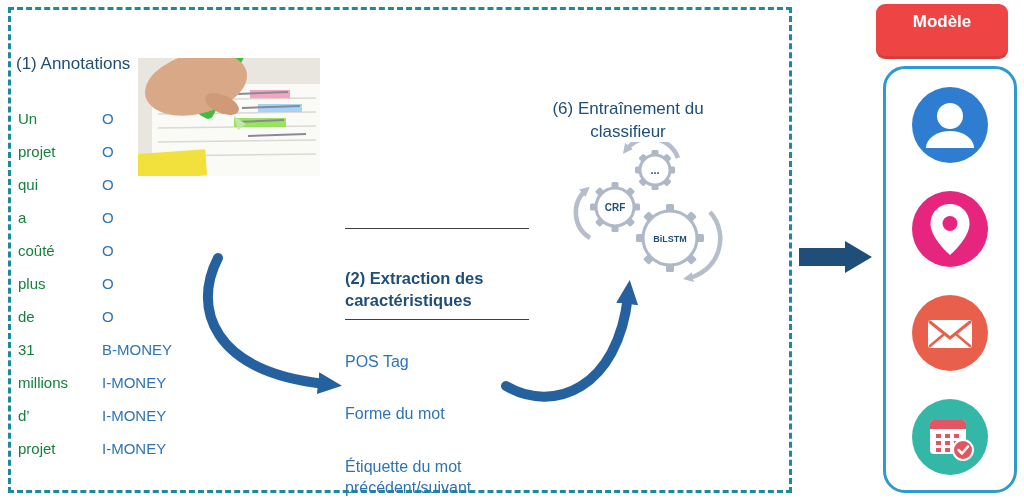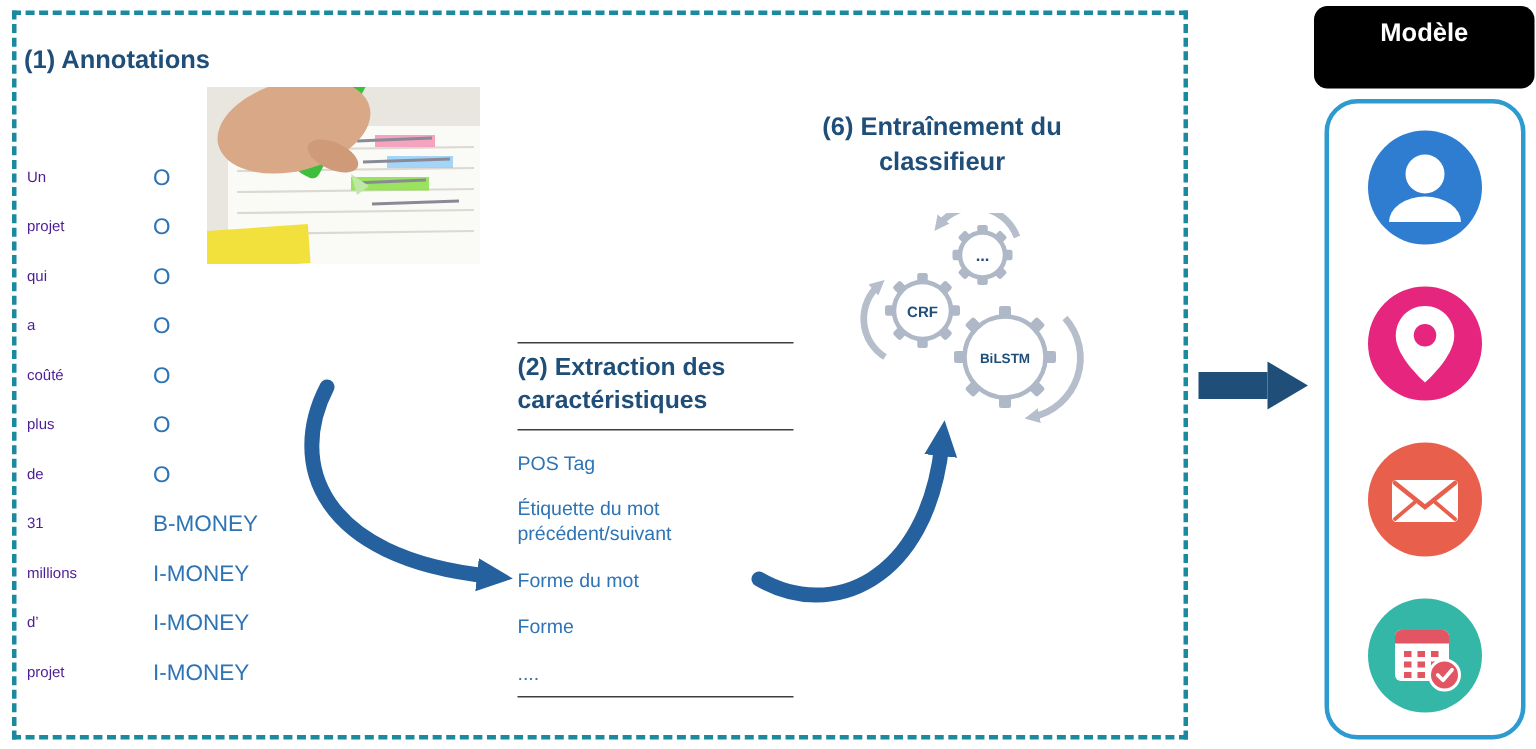--- a/index.html
+++ b/index.html
@@ -3,55 +3,55 @@
 <meta charset="utf-8">
 <style>
   * { margin:0; padding:0; box-sizing:border-box; }
   html,body { background:#fff; font-family:"Liberation Sans", sans-serif; }
   .canvas { position:relative; width:1024px; height:499px; background:#fff; overflow:hidden; }
 
   
   .pipeline-box { position:absolute; left:8px; top:7px; width:784px; height:486px;
                   border:3px dashed #1B8A9E; }
 
-  .step-title { position:absolute; font-weight:bold; color:#1F4E79; font-size:17px; }
+  .step-title { position:absolute; font-weight:normal; color:#1F4E79; font-size:17px;margin-top:24px; }
   .title-1 { left:16px; top:30px; }
   .title-3 { left:518px; top:74px; width:220px; text-align:center; line-height:1.35; }
 
   
   .photo { position:absolute; left:138px; top:58px; width:182px; height:118px; }
 
   
   .token-table { position:absolute; left:18px; top:102px; }
   .token-row { display:flex; height:33px; align-items:center; }
-  .tok { display:inline-block; width:84px; color:#4c1d95; font-size:10px; }
+  .tok { display:inline-block; width:84px; color:#15803d; font-size:15px; }
   .tag { color:#2E74B5; font-size:15px; }
 
   
   .extraction { position:absolute; left:345px; top:228px; width:184px;
                 border-top:1.5px solid #3f3f3f; border-bottom:1.5px solid #3f3f3f;
                 padding-bottom:6px; }
   .extraction-title { font-weight:bold; color:#1F4E79; font-size:16.5px; line-height:1.35;
-                      padding:5px 0 7px 0; border-bottom:1.5px solid #3f3f3f; }
-  .feature-item { color:#2E74B5; font-size:13px; line-height:1.3; margin-top:14px; }
+                      padding:5px 0 7px 0; border-bottom:1.5px solid #3f3f3f;margin-top:33px; }
+  .feature-item { color:#2E74B5; font-size:16px; line-height:1.3; margin-top:32px; }
 
   
   .gears { position:absolute; left:570px; top:142px; width:165px; height:150px; }
   .arrow1 { position:absolute; left:188px; top:250px; width:165px; height:158px; }
   .arrow2 { position:absolute; left:496px; top:268px; width:160px; height:150px; }
 
   
   .flow-arrow { position:absolute; left:799px; top:241px; display:flex; align-items:center; }
   .fa-body { width:46px; height:18px; background:#1F4E79; }
   .fa-head { width:0; height:0; border-left:27px solid #1F4E79;
              border-top:16px solid transparent; border-bottom:16px solid transparent; }
 
   
-  .model-header { position:absolute; left:876px; top:4px; width:147px; height:55px;
-                  background:#000000; border-radius:9px; color:#fff; font-weight:bold;
+  .model-header { position:absolute; left:876px; top:4px; width:132px; height:55px;
+                  background:#ef4444; border-radius:9px; color:#fff; font-weight:bold;
                   font-size:17px; text-align:center; padding-top:7px; line-height:1.25;
                   box-shadow:inset 0 -3px 0 rgba(0,0,0,0.10); }
   .model-panel { position:absolute; left:883px; top:66px; width:134px; height:427px;
                  background:#fff; border:3px solid #2E9BD0; border-radius:22px; }
   .entity { position:absolute; left:26px; width:76px; height:76px; border-radius:50%; }
   .entity svg { display:block; width:76px; height:76px; }
   .e-person   { top:18px;  background:#2E7DD1; }
   .e-pin      { top:122px; background:#E5257E; }
   .e-mail     { top:226px; background:#E8604C; }
   .e-calendar { top:330px; background:#35B7A8; }
@@ -143,22 +143,22 @@
       <marker id="barr1" markerUnits="userSpaceOnUse" markerWidth="26" markerHeight="26" refX="8" refY="13" orient="auto">
         <path d="M0,2 L24,13 L0,24 Z" fill="#24619E"></path>
       </marker>
     </defs>
     <path d="M30,8 C4,58 24,122 138,134" stroke="#24619E" stroke-width="10" fill="none" stroke-linecap="round" marker-end="url(#barr1)"></path>
   </svg>
 
   <div class="extraction">
     <div class="extraction-title">(2) Extraction des caractéristiques</div>
     <div class="feature-item">POS Tag</div>
+    <div class="feature-item">Forme du mot</div>
     <div class="feature-item">Étiquette du mot précédent/suivant</div>
-    <div class="feature-item">Forme du mot</div>
     <div class="feature-item">Forme</div>
     <div class="feature-item">....</div>
   </div>
 
   <svg class="arrow2" viewBox="0 0 160 150">
     <defs>
       <marker id="barr2" markerUnits="userSpaceOnUse" markerWidth="26" markerHeight="26" refX="8" refY="13" orient="auto">
         <path d="M0,2 L24,13 L0,24 Z" fill="#24619E"></path>
       </marker>
     </defs>

